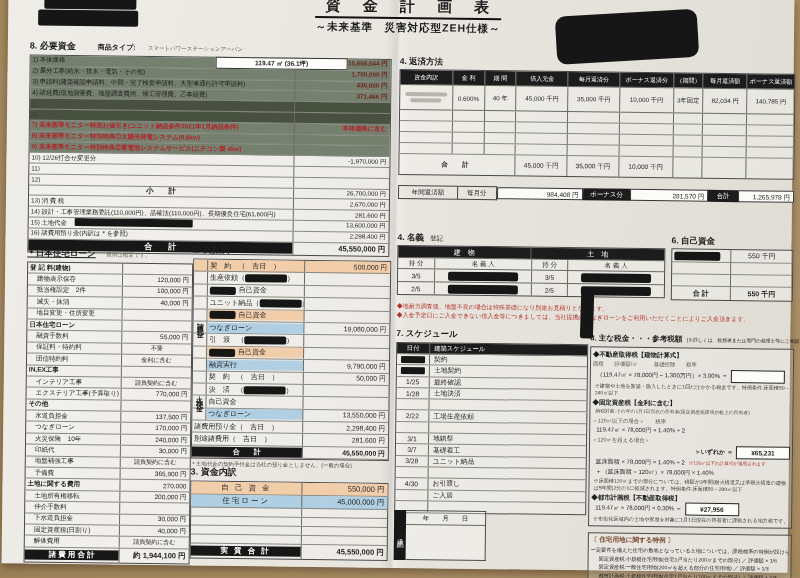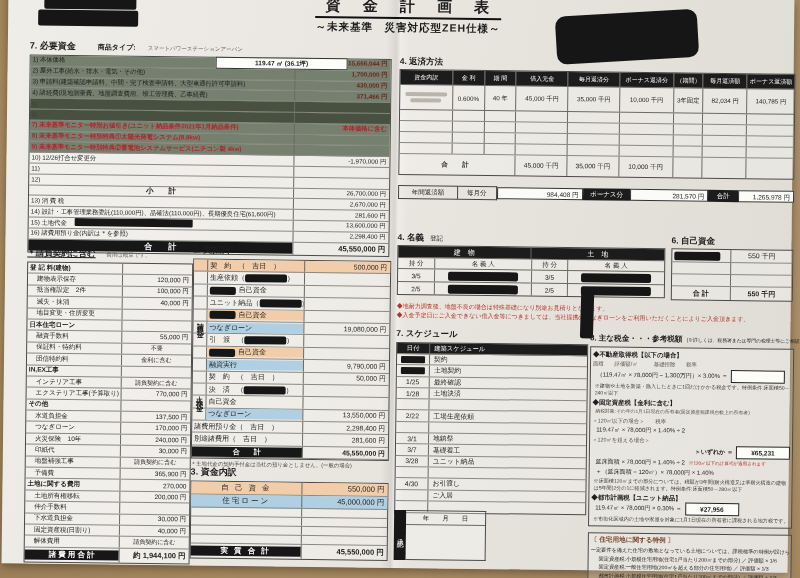--- a/index.html
+++ b/index.html
@@ -121,21 +121,21 @@
   <span class="rd" style="position:absolute;left:36px;top:6px;width:92px;height:13px;"></span>
   <span class="rd" style="position:absolute;left:30px;top:20px;width:100px;height:16px;"></span>
   <div class="sec" style="left:250px;top:3px;width:300px;text-align:center;">
     <div class="tmain">資 金 計 画 表</div><br>
     <div class="tsub">～未来基準　災害対応型ZEH仕様～</div>
   </div>
   <span class="rd" style="position:absolute;left:548px;top:16px;width:142px;height:48px;border-radius:10px;transform:rotate(-4deg);"></span>
 
   <div class="sec" style="left:22px;top:50px;width:362px;">
     <div style="display:flex;align-items:baseline;">
-      <span class="h">7. 必要資金</span>
+      <span class="h">8. 必要資金</span>
       <span class="plabel">商品タイプ:</span>
       <span class="ptype">スマートパワーステーションアーバン</span>
     </div>
     <div class="tbl" style="margin-top:2px;position:relative;">
 
         <div class="r s1r hl">
           <div class="lc">1) 本体価格</div>
           <div class="vc">15,666,044 円</div>
         </div>
 
@@ -222,21 +222,21 @@
         <div class="r s1r total">
           <div class="lc">合　　計</div>
           <div class="vc">45,550,000 円</div>
         </div>
       </div>
     <div class="areabox" style="left:186px;top:15px;width:130px;height:10px;">119.47 ㎡ (36.1坪)</div>
   </div>
 
   <div class="sec" style="left:22px;top:252px;width:166px;">
     <div style="white-space:nowrap;">
-      <span class="h" style="font-size:8.5px;text-decoration:underline;">＊請負契約に含む</span>
+      <span class="h" style="font-size:8.5px;text-decoration:underline;">＊日本住宅ローン</span>
       <span class="hnote">費用は概算です。</span>
     </div>
     <div class="tbl" style="margin-top:2px;">
 
         <div class="r fr grp">
           <div class="lc">登 記 料(建物)</div>
           <div class="vc"></div>
         </div>
 
         <div class="r fr sub">
@@ -739,21 +739,21 @@
   </div>
 
   <div class="sec" style="left:586px;top:330px;width:204px;">
     <div style="white-space:nowrap;">
       <span class="h" style="font-size:7.6px;">8. 主な税金・・・参考税額</span>
       <span style="font-size:4.8px;">[※詳しくは、税務署または専門の税理士等にご相談下さい。]</span>
     </div>
     <div class="taxbox" style="margin-top:2px;">
 
         <div class="tl b">
-          <span class="t8">◆不動産取得税【以下の場合】</span>
+          <span class="t8">◆不動産取得税【建物計算式】</span>
 
         </div>
 
         <div class="tl lbl">
           <span class="t8">面積　　評価額/㎡　　　基礎控除　　税率</span>
 
         </div>
 
         <div class="tl f">
           <span class="t8">（119.47㎡ × 78,000円 − 1,300万円）× 3.00% ＝</span>
@@ -804,21 +804,21 @@
           <span class="t8">＋（延床面積 − 120㎡）× 78,000円 × 1.40%</span>
 
         </div>
 
         <div class="tl note">
           <span class="t8">※床面積120㎡までの部分については、税額が3年間(耐火構造又は準耐火構造の建物は5年間)2分の1に軽減されます。特例条件:床面積50～280㎡以下</span>
 
         </div>
 
         <div class="tl b">
-          <span class="t8">◆都市計画税【ユニット納品】</span>
+          <span class="t8">◆都市計画税【不動産取得税】</span>
 
         </div>
 
         <div class="tl f">
           <span class="t8">119.47㎡ × 78,000円 × 0.30% ＝</span>
 
           <span class="rbox">¥27,956</span>
         </div>
 
         <div class="tl note">

